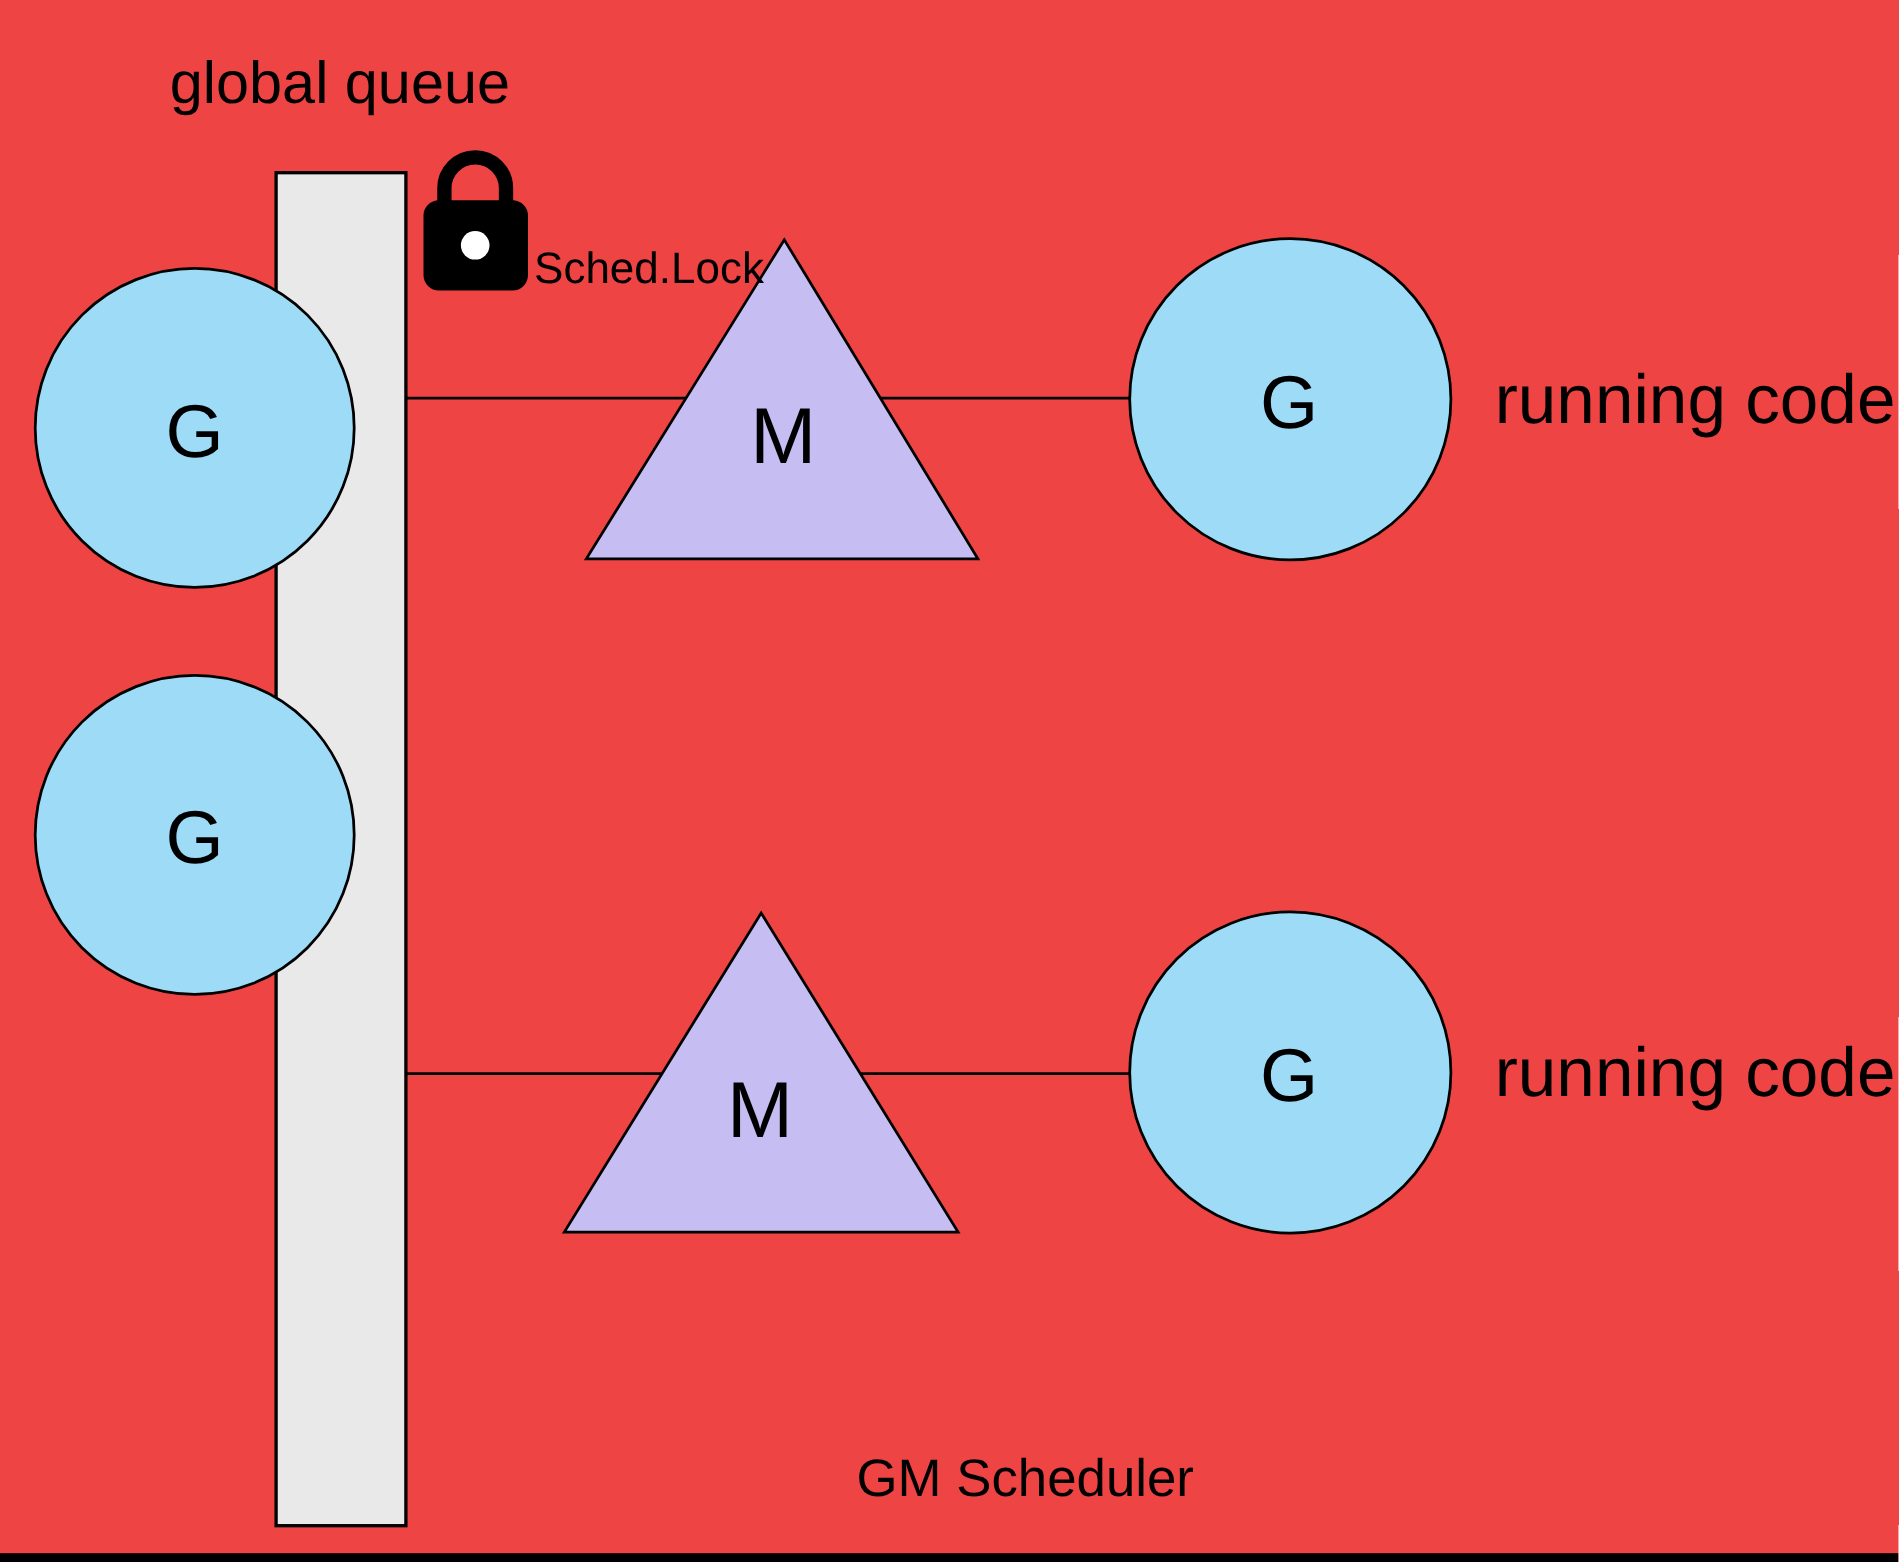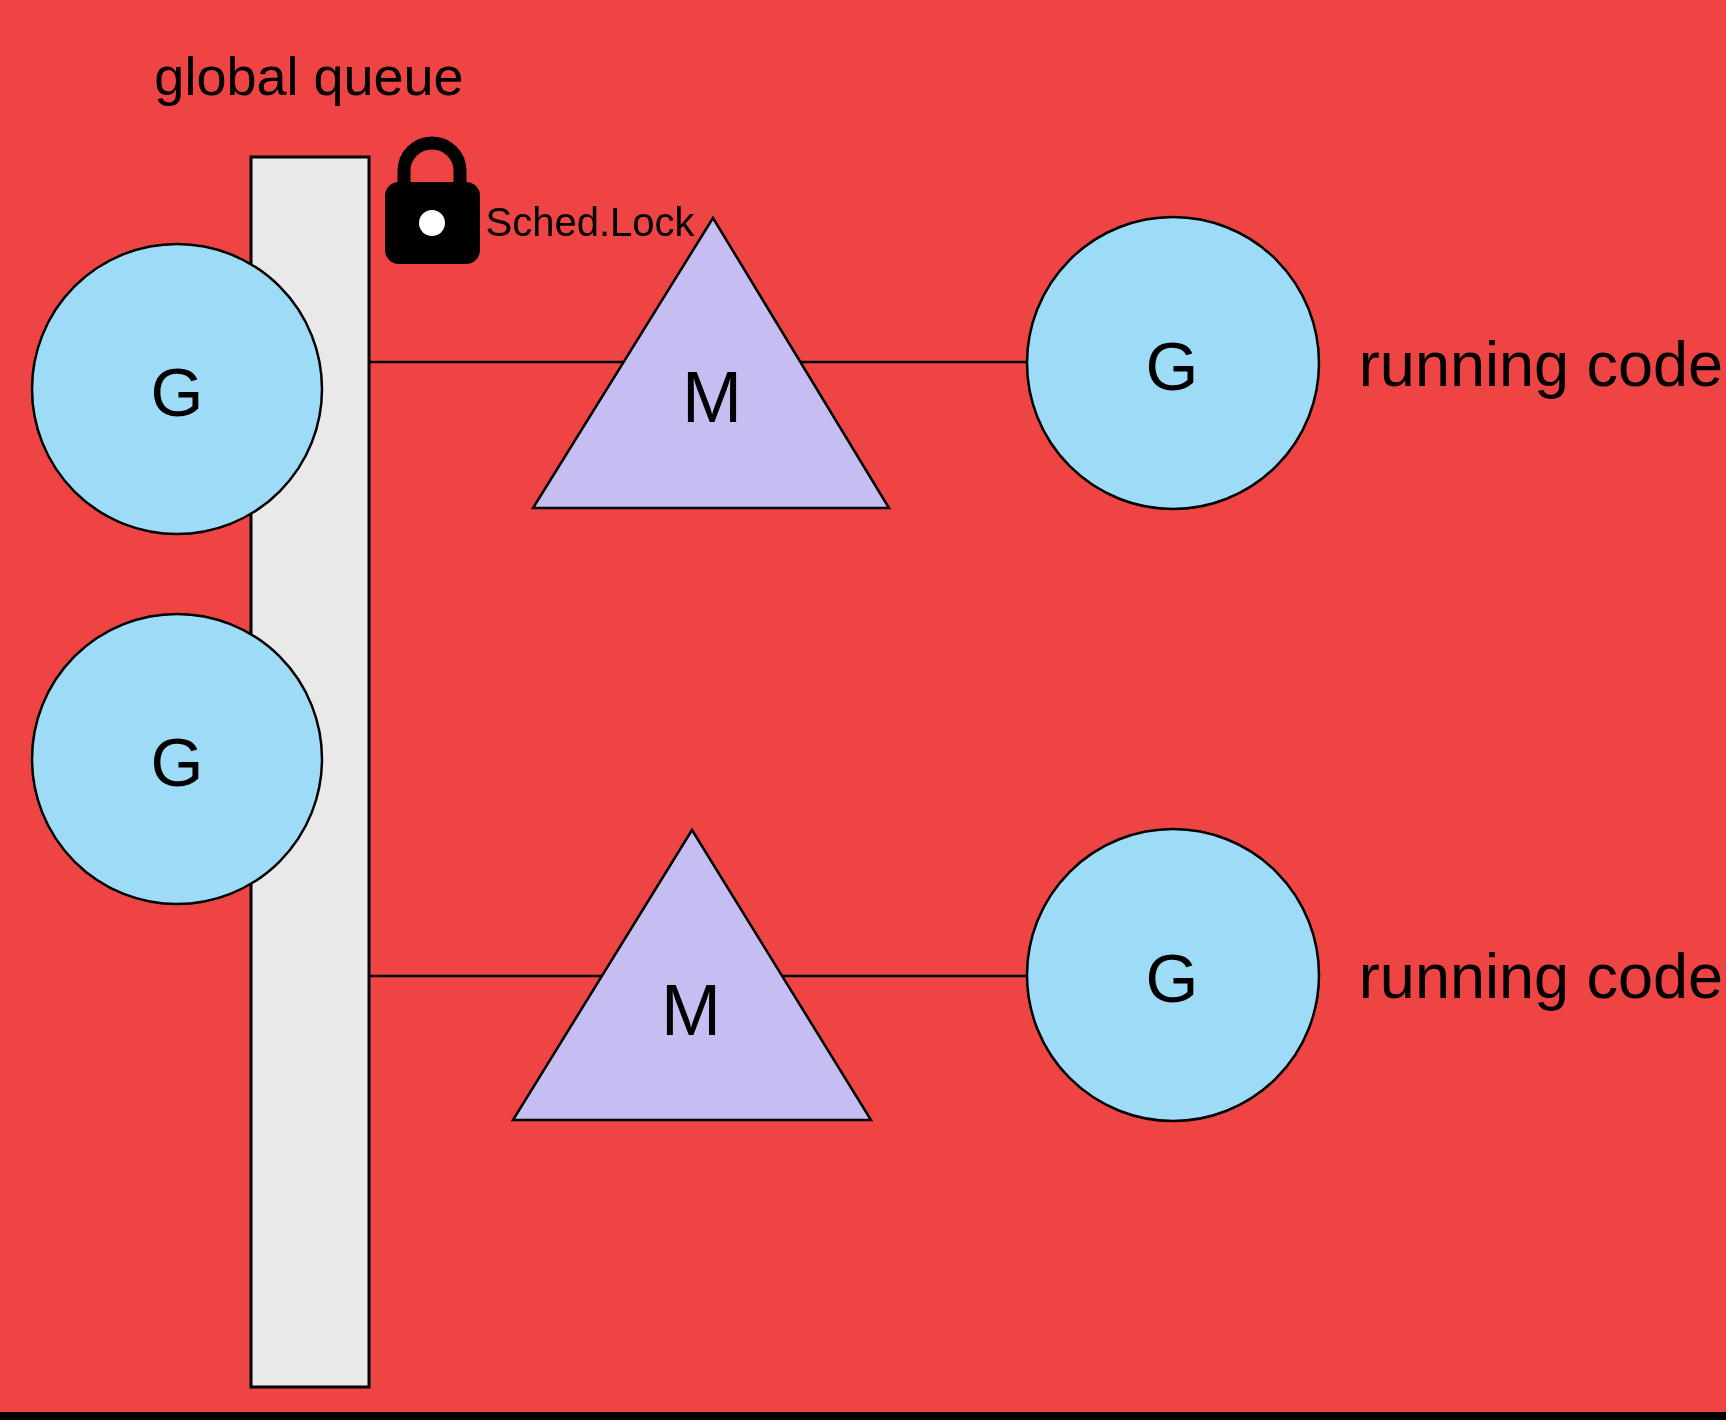--- a/index.html
+++ b/index.html
@@ -61,27 +61,28 @@
       <path class="lock-shackle" d="M 404 192 L 404 171 A 28 28 0 0 1 460 171 L 460 192"></path>
       <rect class="lock-body" x="385" y="182" width="95" height="82" rx="14"></rect>
       <circle class="lock-hole" cx="432" cy="223" r="13"></circle>
     </g>
 
     <rect class="bottom-bar" x="0" y="1412" width="1726" height="8"></rect>
   </svg>
 
   <div class="label title" style="left:309px; top:76px;">global queue</div>
 
-  <div class="label sched" style="left:590px; top:222px;">Sched.Lock</div>
+  <div class="label sched" style="left:590px; top:244px;">Sched.Lock</div>
 
   <div class="label gletter" style="left:177px; top:392px;">G</div>
   <div class="label gletter" style="left:177px; top:762px;">G</div>
 
   <div class="label mletter" style="left:712px; top:397px;">M</div>
   <div class="label mletter" style="left:691px; top:1010px;">M</div>
 
   <div class="label gletter" style="left:1172px; top:366px;">G</div>
   <div class="label gletter" style="left:1172px; top:978px;">G</div>
 
   <div class="label status" style="left:1541px; top:364px;">running code</div>
   <div class="label status" style="left:1541px; top:976px;">running code</div>
 
+  <div class="label footer" style="left:932px; top:1345px;">GM Scheduler</div>
 </div>
 
 </body></html>

